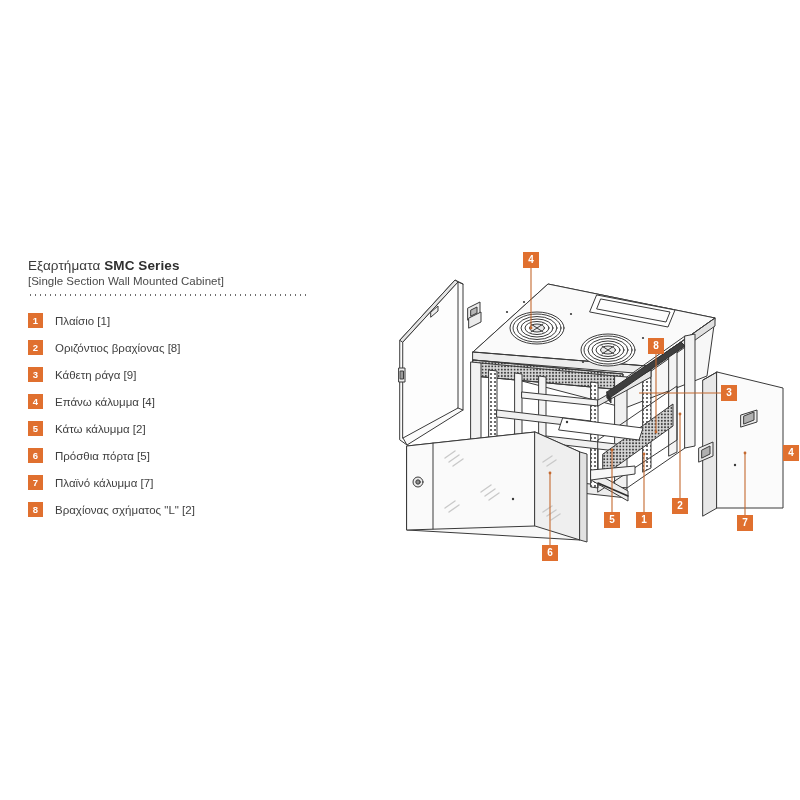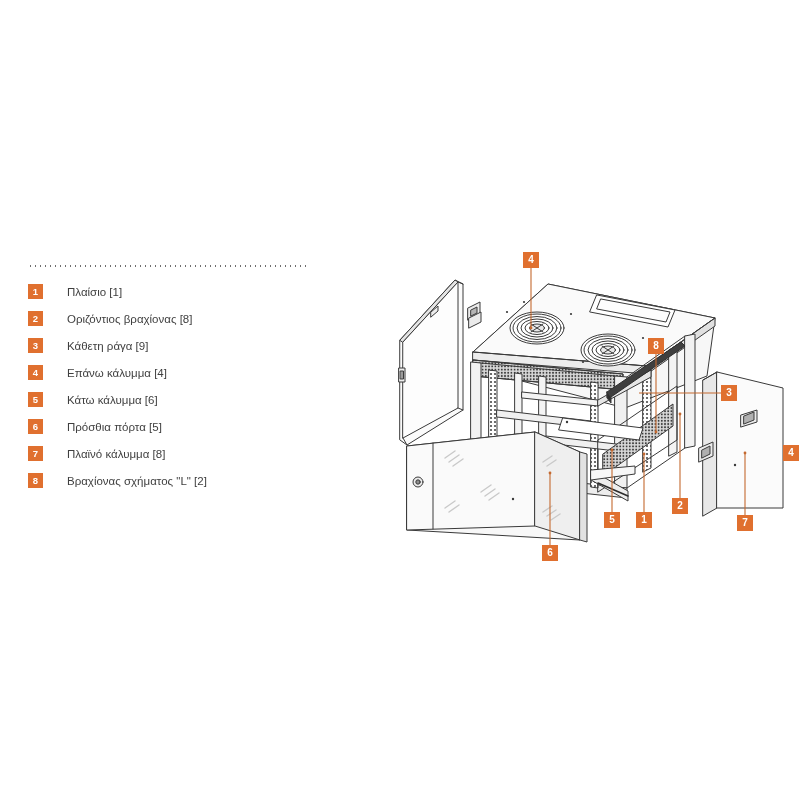--- a/index.html
+++ b/index.html
@@ -59,21 +59,21 @@
     height: 15px;
     background: #e0702f;
     color: #ffffff;
     font-size: 9.5px;
     font-weight: bold;
     line-height: 15px;
     text-align: center;
     flex: 0 0 auto;
   }
   .legend-label {
-    margin-left: 24px;
+    margin-left: 12px;
     font-size: 11.5px;
     color: #3f3f3f;
     white-space: nowrap;
   }
 
   
   #diagram-area {
     position: absolute;
     left: 385px;
     top: 240px;
@@ -95,21 +95,25 @@
     font-weight: bold;
     line-height: 16px;
     text-align: center;
   }
 </style>
 </head>
 <body>
 
 <div id="legend-panel">
 
-
+  <div id="legend-title">
+    <span>Εξαρτήματα </span><span class="bold">SMC Series</span>
+  </div>
+
+  <div id="legend-subtitle">[Single Section Wall Mounted Cabinet]</div>
 
   <div id="legend-divider"></div>
 
   <div id="legend-list">
 
     <div class="legend-row">
       <div class="legend-badge">1</div>
       <div class="legend-label">Πλαίσιο [1]</div>
     </div>
 
@@ -123,31 +127,31 @@
       <div class="legend-label">Κάθετη ράγα [9]</div>
     </div>
 
     <div class="legend-row">
       <div class="legend-badge">4</div>
       <div class="legend-label">Επάνω κάλυμμα [4]</div>
     </div>
 
     <div class="legend-row">
       <div class="legend-badge">5</div>
-      <div class="legend-label">Κάτω κάλυμμα [6]</div>
+      <div class="legend-label">Κάτω κάλυμμα [2]</div>
     </div>
 
     <div class="legend-row">
       <div class="legend-badge">6</div>
       <div class="legend-label">Πρόσθια πόρτα [5]</div>
     </div>
 
     <div class="legend-row">
       <div class="legend-badge">7</div>
-      <div class="legend-label">Πλαϊνό κάλυμμα [8]</div>
+      <div class="legend-label">Πλαϊνό κάλυμμα [7]</div>
     </div>
 
     <div class="legend-row">
       <div class="legend-badge">8</div>
       <div class="legend-label">Βραχίονας σχήματος "L" [2]</div>
     </div>
 
   </div>
 </div>
 

